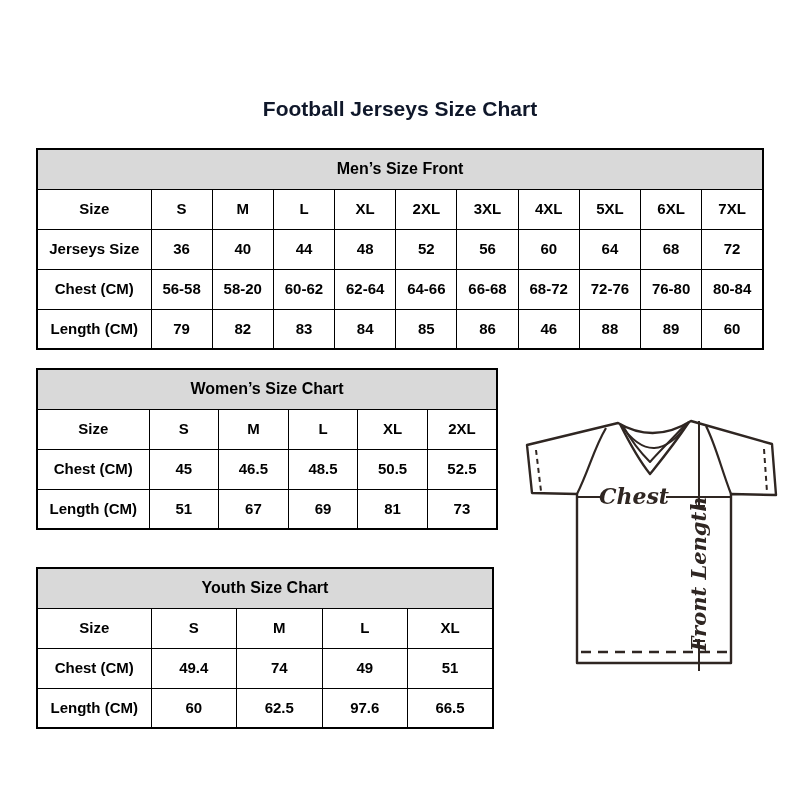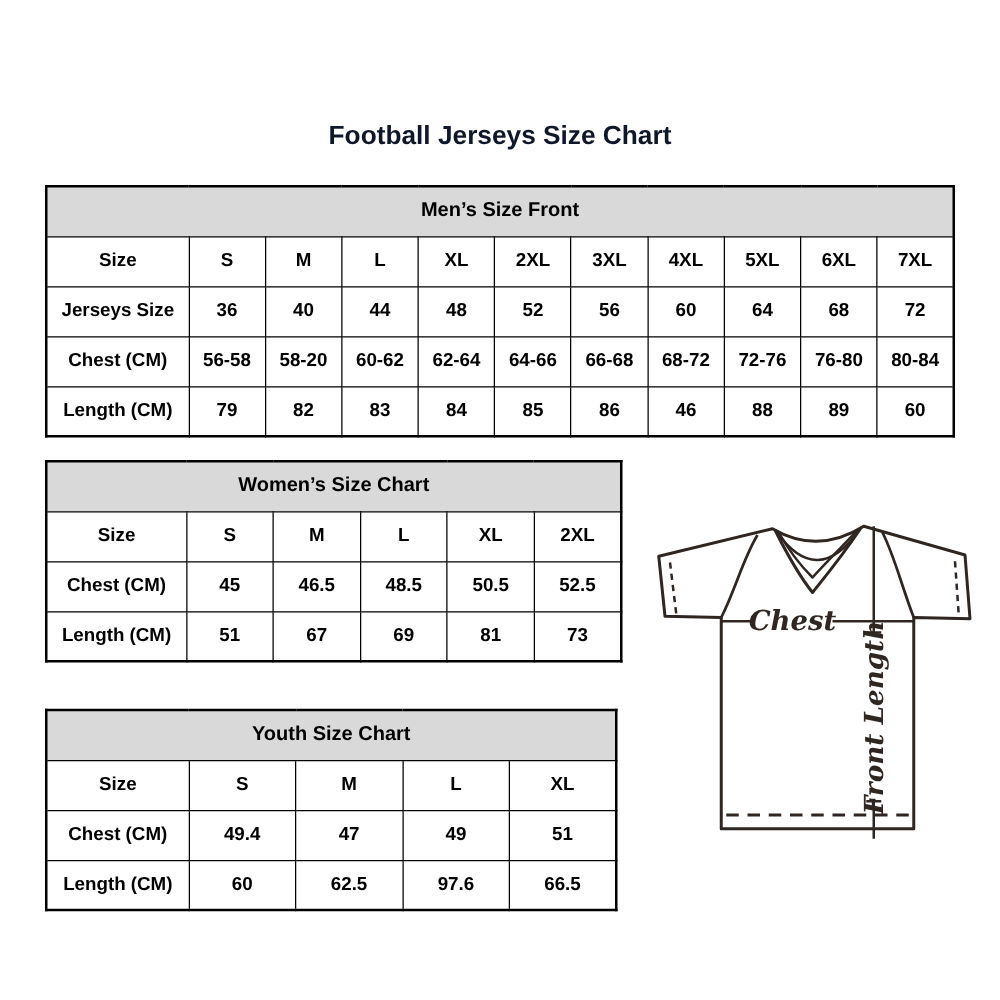--- a/index.html
+++ b/index.html
@@ -164,21 +164,21 @@
     <tr>
       <td>Size</td>
       <td>S</td>
       <td>M</td>
       <td>L</td>
       <td>XL</td>
     </tr>
     <tr>
       <td>Chest (CM)</td>
       <td>49.4</td>
-      <td>47</td>
+      <td>74</td>
       <td>49</td>
       <td>51</td>
     </tr>
     <tr>
       <td>Length (CM)</td>
       <td>60</td>
       <td>62.5</td>
       <td>97.6</td>
       <td>66.5</td>
     </tr>

